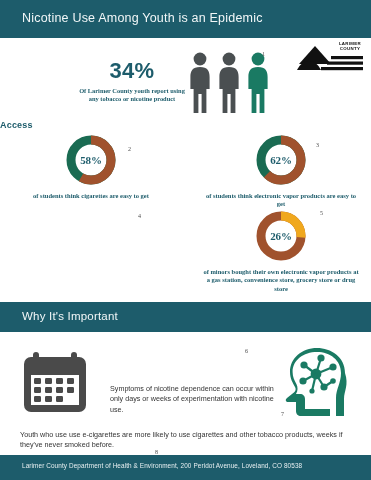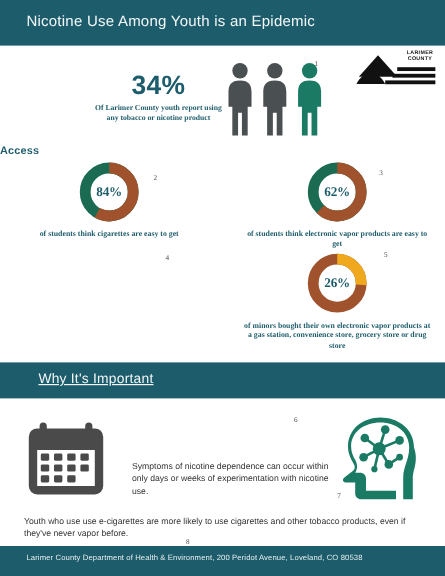--- a/index.html
+++ b/index.html
@@ -173,26 +173,25 @@
   .section-band {
     position: absolute;
     left: 0;
     top: 302px;
     width: 371px;
     height: 30px;
     background: #1d5c6b;
   }
   .section-band .section-text {
     position: absolute;
-    left: 32px;
+    left: 22px;
     top: 8px;
     color: #f2f7f8;
     font-size: 11.5px;
     letter-spacing: 0.2px;
-    text-decoration: underline;
   }
 
   
   .cal-icon {
     position: absolute;
     left: 20px;
     top: 350px;
     width: 70px;
     height: 64px;
   }
@@ -308,21 +307,21 @@
   <div class="ref r1">1</div>
 
   <div class="access-head">Access</div>
 
   <div class="donut-cell c2">
     <div class="donut-wrap">
       <svg width="56" height="56" viewBox="0 0 56 56">
         <circle cx="28" cy="28" r="20" fill="none" stroke="#1a6b52" stroke-width="9"></circle>
         <circle class="donut-arc" cx="28" cy="28" r="20" fill="none" stroke="#a0522d" stroke-width="9" transform="rotate(-90 28 28)" stroke-dasharray="72.8849495632832 52.778756580308524"></circle>
       </svg>
-      <div class="donut-label">84%</div>
+      <div class="donut-label">58%</div>
     </div>
     <div class="donut-cap">of students think cigarettes are easy to get</div>
   </div>
   <div class="ref r2">2</div>
 
   <div class="donut-cell c3">
     <div class="donut-wrap">
       <svg width="56" height="56" viewBox="0 0 56 56">
         <circle cx="28" cy="28" r="20" fill="none" stroke="#1a6b52" stroke-width="9"></circle>
         <circle class="donut-arc" cx="28" cy="28" r="20" fill="none" stroke="#a0522d" stroke-width="9" transform="rotate(-90 28 28)" stroke-dasharray="77.91149780902687 47.752208334564855"></circle>
@@ -396,20 +395,20 @@
         <line x1="33" y1="31" x2="29" y2="48"></line>
       </g>
     </svg>
   </div>
 
   <div class="ref r6">6</div>
 
   <div class="imp-p p2">Symptoms of nicotine dependence can occur within only days or weeks of experimentation with nicotine use.</div>
   <div class="ref r7">7</div>
 
-  <div class="bottom-note">Youth who use use e-cigarettes are more likely to use cigarettes and other tobacco products, even if they've never vapor before.</div>
+  <div class="bottom-note">Youth who use use e-cigarettes are more likely to use cigarettes and other tobacco products, weeks if they've never smoked before.</div>
   <div class="ref r8">8</div>
 
   <div class="footer-band">
     <div class="footer-text">Larimer County Department of Health &amp; Environment, 200 Peridot Avenue, Loveland, CO 80538</div>
   </div>
 
 </div>
 
 </body></html>

